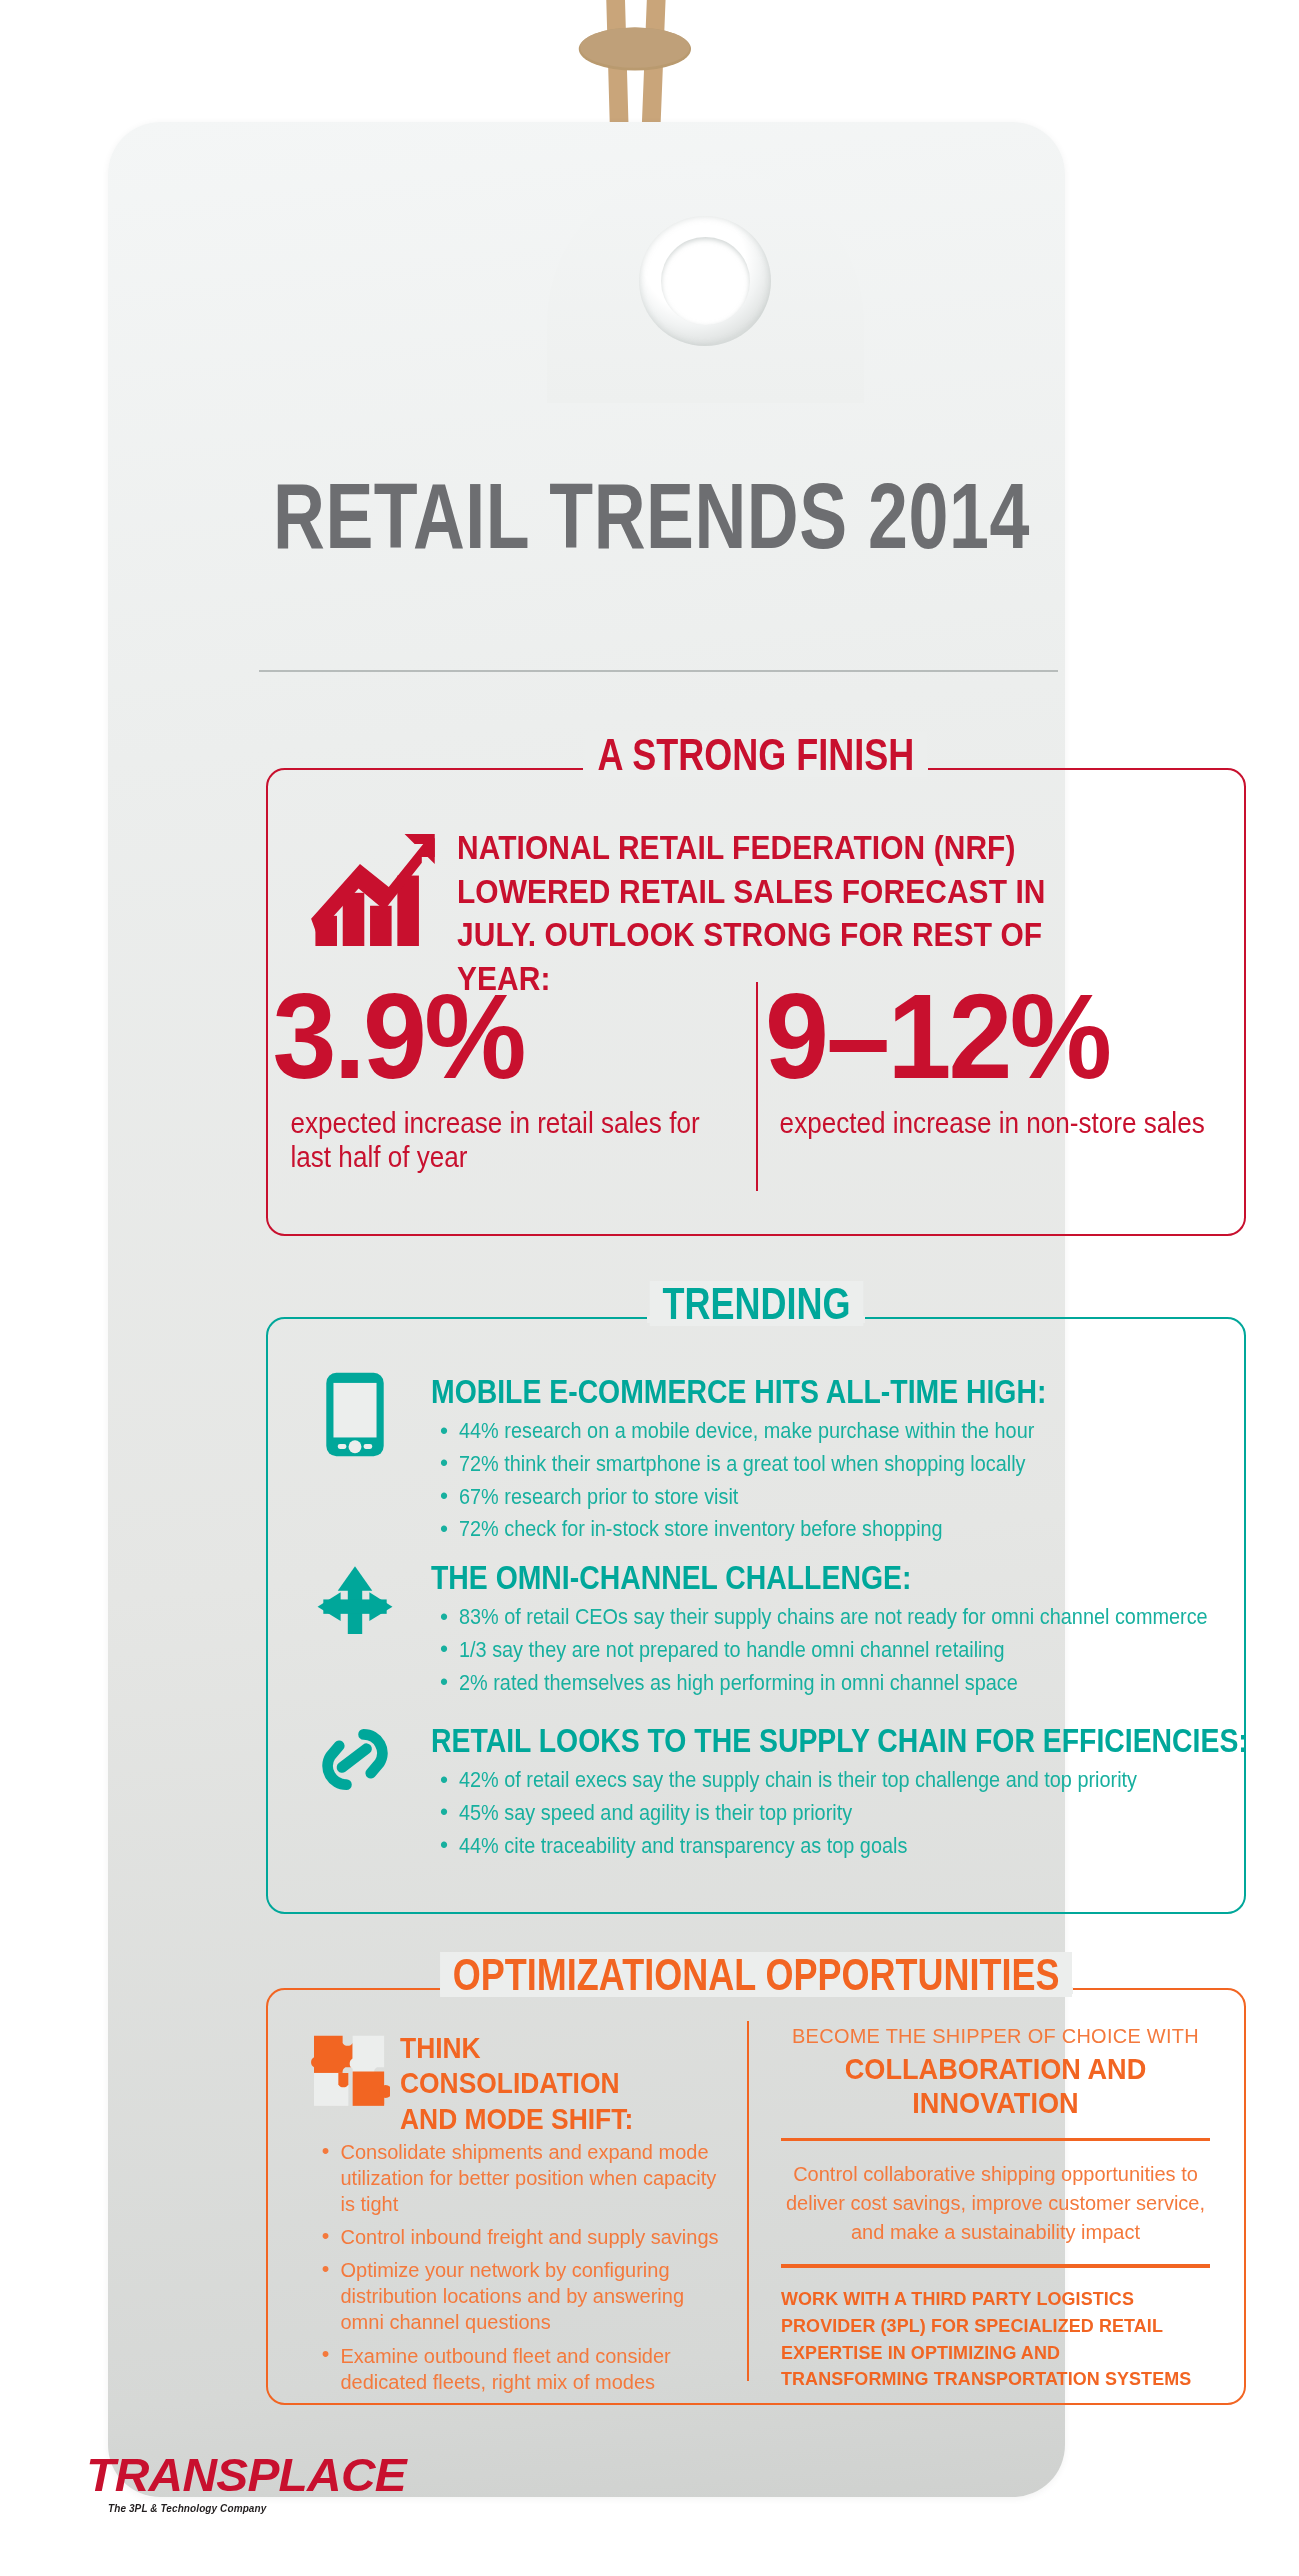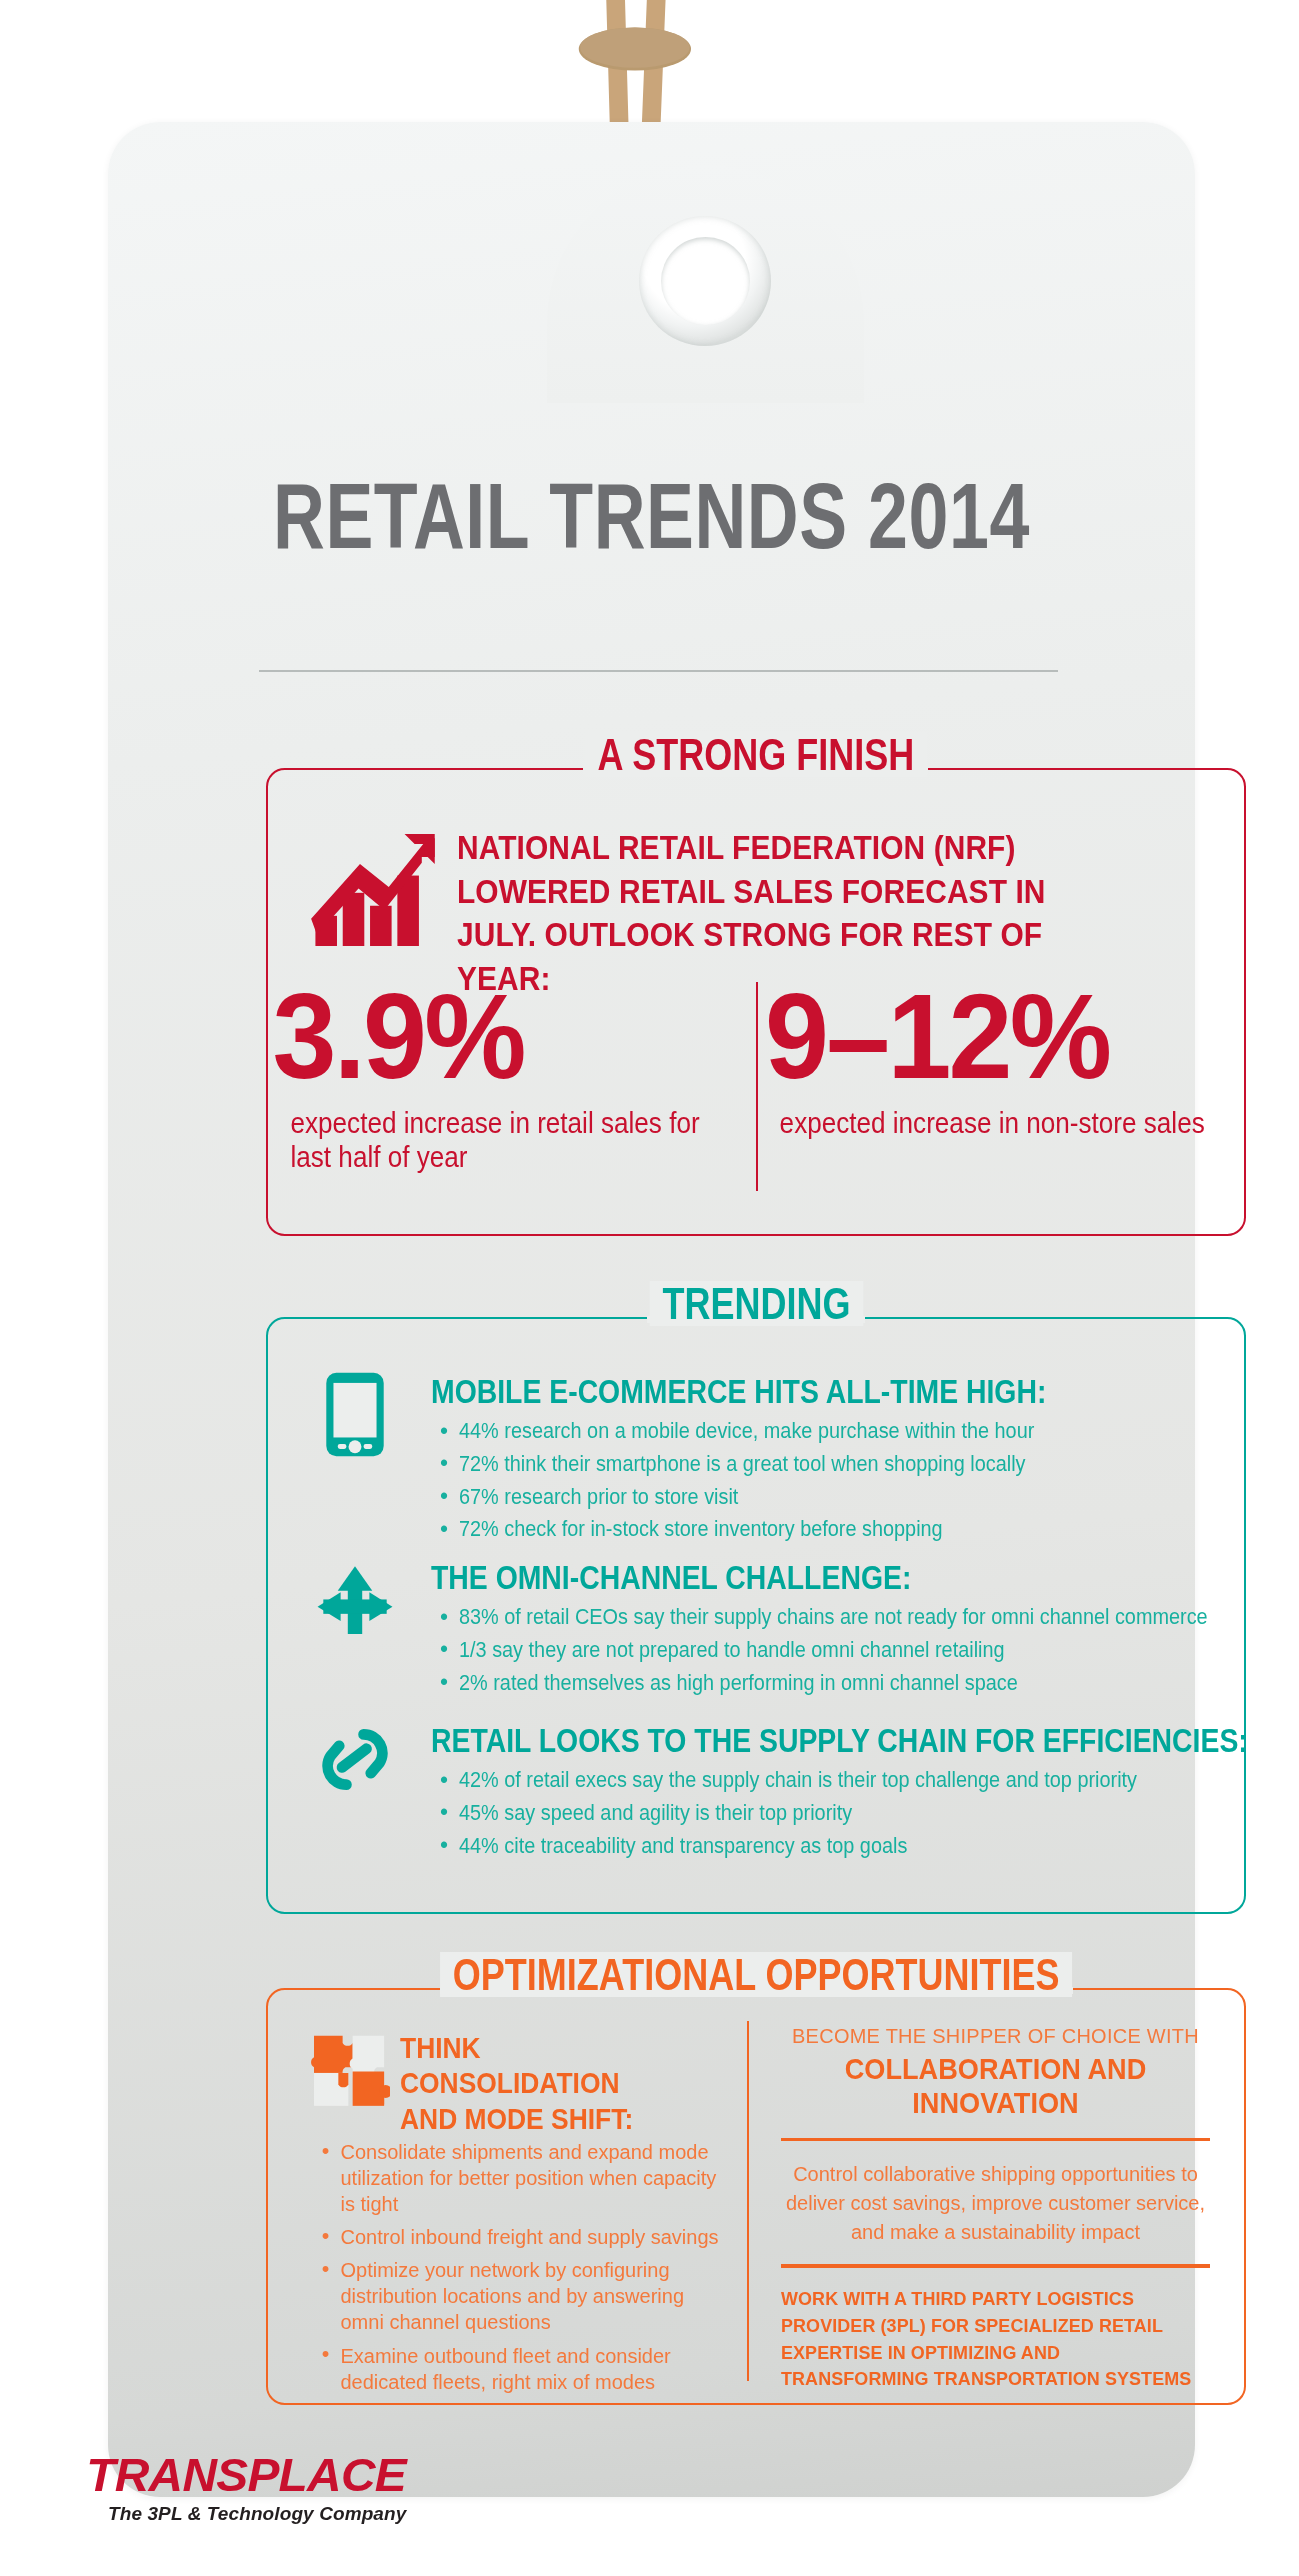--- a/index.html
+++ b/index.html
@@ -20,21 +20,21 @@
   }
 
   
   .string-wrap { position: absolute; left: 0; top: 0; width: 1300px; height: 288px; }
 
   
   .tag {
     position: absolute;
     left: 108px;
     top: 122px;
-    width: 1087px;
+    width: 957px;
     height: 2375px;
     border-radius: 52px;
     background: linear-gradient(175deg, #f4f6f6 0%, #eceeed 26%, #e5e6e4 60%, #d6d8d6 93%, #cfd1cf 100%);
     box-shadow: 0 1.4px 7.2px rgba(0,0,0,0.05);
   }
 
   .tag-top-arc {
     position: absolute;
     left: 439px;
     top: 43px;
@@ -311,21 +311,21 @@
     font-size: 46px;
     letter-spacing: -0.7px;
     color: #c8102e;
     transform: scaleX(1.04);
   }
   .logo-sub {
     margin-top: 1.4px;
     font-family: "Liberation Sans", sans-serif;
     font-weight: bold;
     font-style: italic;
-    font-size: 19px;
+    font-size: 10px;
     color: #231f20;
     letter-spacing: 0.1px;
   }
 </style>
 </head>
 <body>
 
 <div id="page">
 
   <div class="string-wrap">

